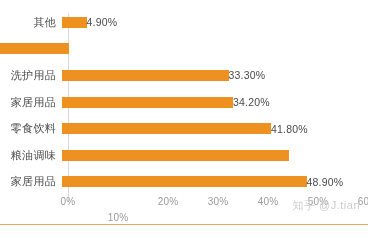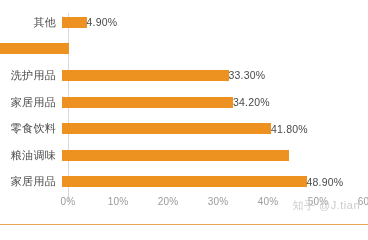--- a/index.html
+++ b/index.html
@@ -184,21 +184,21 @@
           <div class="bar-track">
             <div class="bar" style="width: 244.5px; background: rgb(237, 145, 33);"></div>
             <span class="bar-value">48.90%</span>
           </div>
         </div>
       </div>
   </div>
 
   <div class="x-axis">
       <span class="x-tick" style="left: 0px; color: rgb(155, 155, 155);">0%</span>
-      <span class="x-tick" style="left: 50px; color: rgb(155, 155, 155);">10%</span>
+      <span class="x-tick" style="left: 50px; color: rgb(155, 155, 155); margin-top: 16px;">10%</span>
       <span class="x-tick" style="left: 100px; color: rgb(155, 155, 155);">20%</span>
       <span class="x-tick" style="left: 150px; color: rgb(155, 155, 155); text-align: center;">30%</span>
       <span class="x-tick" style="left: 200px; color: rgb(155, 155, 155);">40%</span>
       <span class="x-tick" style="left: 250px; color: rgb(155, 155, 155);">50%</span>
       <span class="x-tick" style="left: 300px; color: rgb(155, 155, 155);">60%</span>
     </div>
 
   <div class="watermark" style="color: rgb(204, 204, 204);">知乎 @J.tian</div>
 
   <div class="bottom-rule" style="background: rgb(232, 168, 92);"></div>

